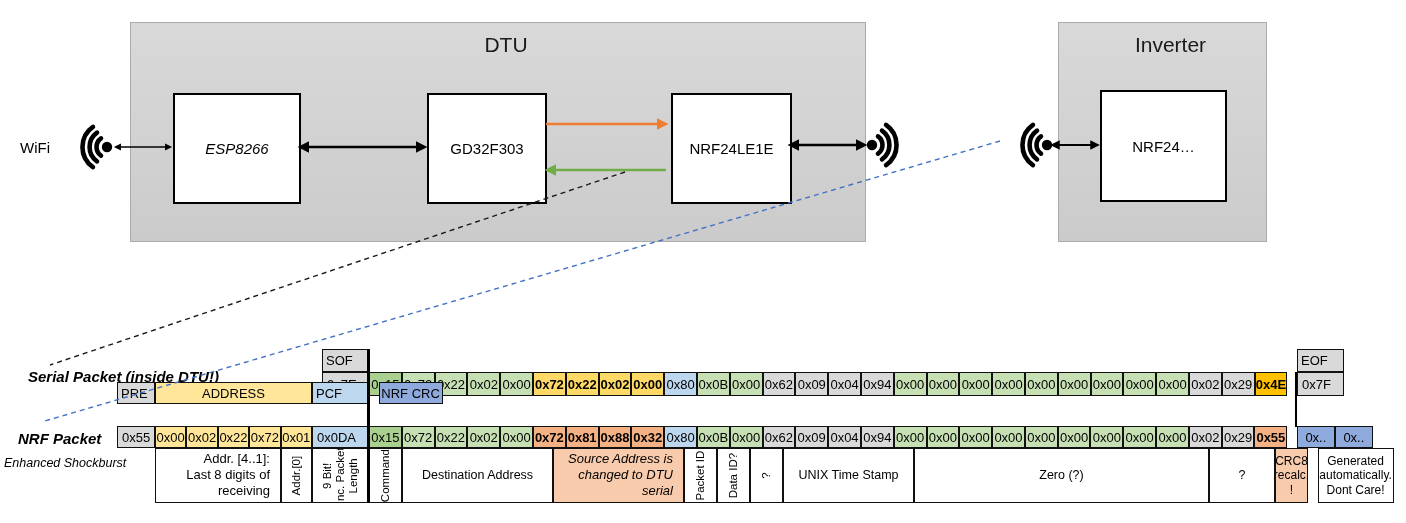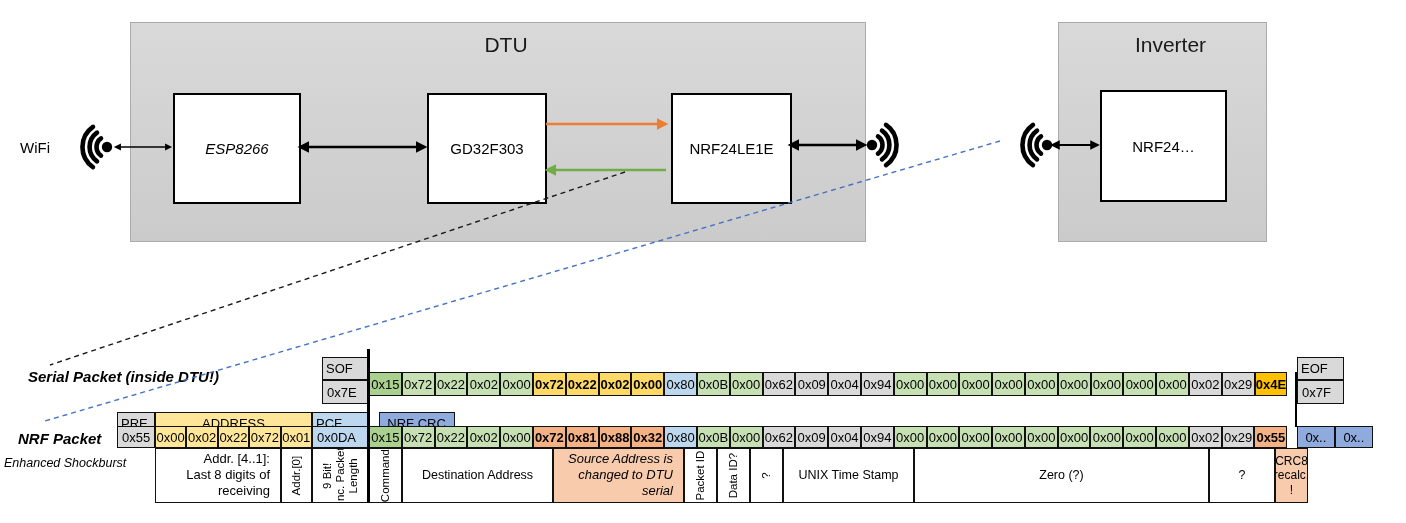--- a/index.html
+++ b/index.html
@@ -15,21 +15,21 @@
   .sub-label{position:absolute;font-size:12.5px;}
   .brow{position:absolute;display:flex;}
   .cell{flex:0 0 auto;width:32.8px;height:24px;box-sizing:border-box;border:1px solid #111;
         font-size:13px;display:flex;align-items:center;justify-content:center;background:#fff;}
   .nrow .cell{height:22px;}
   .hrow{position:absolute;display:flex;}
   .hcell{flex:0 0 auto;height:22px;box-sizing:border-box;border:1px solid #111;font-size:13px;
          display:flex;align-items:center;justify-content:center;}
   .hl{justify-content:flex-start;padding-left:3px;}
   .pl{justify-content:flex-start;padding-left:4px;}
-  .colblk{position:absolute;margin-top:8px;}
+  .colblk{position:absolute;}
   .colblk .hcell{height:23px;}
   
   .arow{position:absolute;display:flex;}
   .acell{flex:0 0 auto;position:relative;height:55px;box-sizing:border-box;border:1px solid #111;background:#fff;
          display:flex;align-items:center;justify-content:center;font-size:12.5px;line-height:1.22;
          text-align:center;white-space:pre-line;overflow:hidden;}
   .acell .atext{white-space:pre-line;}
   .acell.left{justify-content:flex-start;align-items:flex-start;text-align:right;font-size:13px;padding:2px 10px;}
   .acell.small{font-size:12px;}
   .acell.v .atext{transform:rotate(-90deg);white-space:pre;font-size:11.5px;line-height:1.15;}
@@ -106,25 +106,25 @@
   </div>
 
   <div class="colblk" style="left:1297px;top:349px;width:47px;">
     <div class="hcell hl hgry" style="width:47px;">EOF</div>
     <div class="cell gry pl" style="width:47px;height:24px;">0x7F</div>
   </div>
 
   <div class="pkt-label" style="left:18px;top:430px;">NRF Packet</div>
   <div class="sub-label" style="left:4px;top:456px;font-style:italic;">Enhanced Shockburst</div>
 
-  <div class="hrow" style="left:117px;top:404px;align-items:flex-end;">
+  <div class="hrow" style="left:117px;top:382px;">
     <div class="hcell hgry hl" style="width: 38px;">PRE</div>
       <div class="hcell hyel" style="width: 157px;">ADDRESS</div>
       <div class="hcell hblu hl" style="width: 57px;">PCF</div>
-      <div class="hcell hblum gap9" style="width: 76px; margin-top: 8px;">NRF CRC</div>
+      <div class="hcell hblum gap9" style="width: 64px;">NRF CRC</div>
   </div>
 
   <div class="brow nrow" style="left:117px;top:426px;">
     <div class="cell gry pl" style="width: 38px;">0x55</div>
       <div class="cell yel" style="width: 31.4px;">0x00</div>
       <div class="cell yel" style="width: 31.4px;">0x02</div>
       <div class="cell yel" style="width: 31.4px;">0x22</div>
       <div class="cell yel" style="width: 31.4px;">0x72</div>
       <div class="cell yel" style="width: 31.4px;">0x01</div>
       <div class="cell blu pl" style="width: 57px;">0x0DA</div>
@@ -198,20 +198,23 @@
         <div class="atext">UNIX Time Stamp</div>
       </div>
       <div class="acell" style="width: 295px;">
         <div class="atext">Zero (?)</div>
       </div>
       <div class="acell" style="width: 66px;">
         <div class="atext">?</div>
       </div>
       <div class="acell sal2 small" style="width: 33px;">
         <div class="atext">CRC8 recalc. !</div>
+      </div>
+      <div class="acell small gap9" style="width: 76px;">
+        <div class="atext">Generated automatically. Dont Care!</div>
       </div>
   </div>
 
   <div class="vline" style="left:367px;top:349px;width:2.5px;height:154px;"></div>
   <div class="vline" style="left:1295px;top:372px;width:2px;height:55px;"></div>
 
   <svg class="overlay" width="1406" height="523" viewBox="0 0 1406 523">
     <defs>
       <marker id="mB" viewBox="0 0 10 10" refX="7" refY="5" markerWidth="5" markerHeight="4.4" orient="auto-start-reverse">
         <path d="M0,0 L10,5 L0,10 z" fill="#000"></path>

